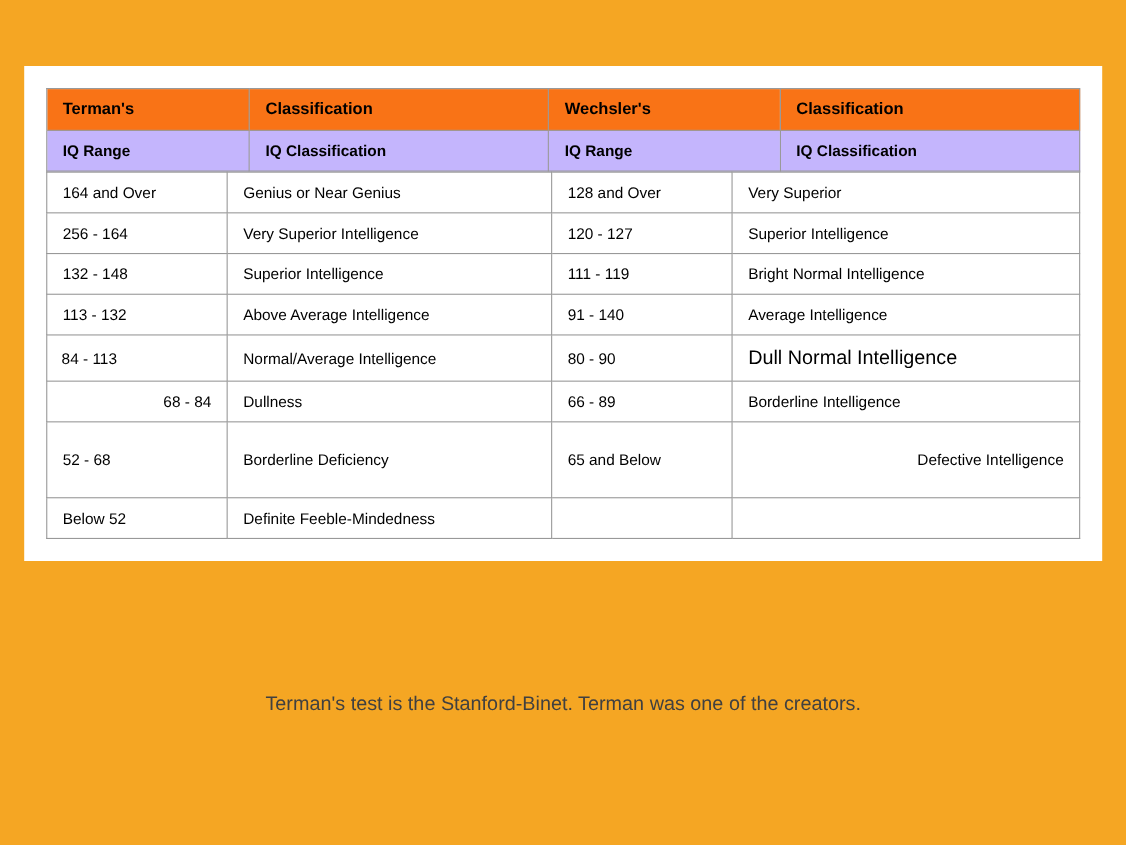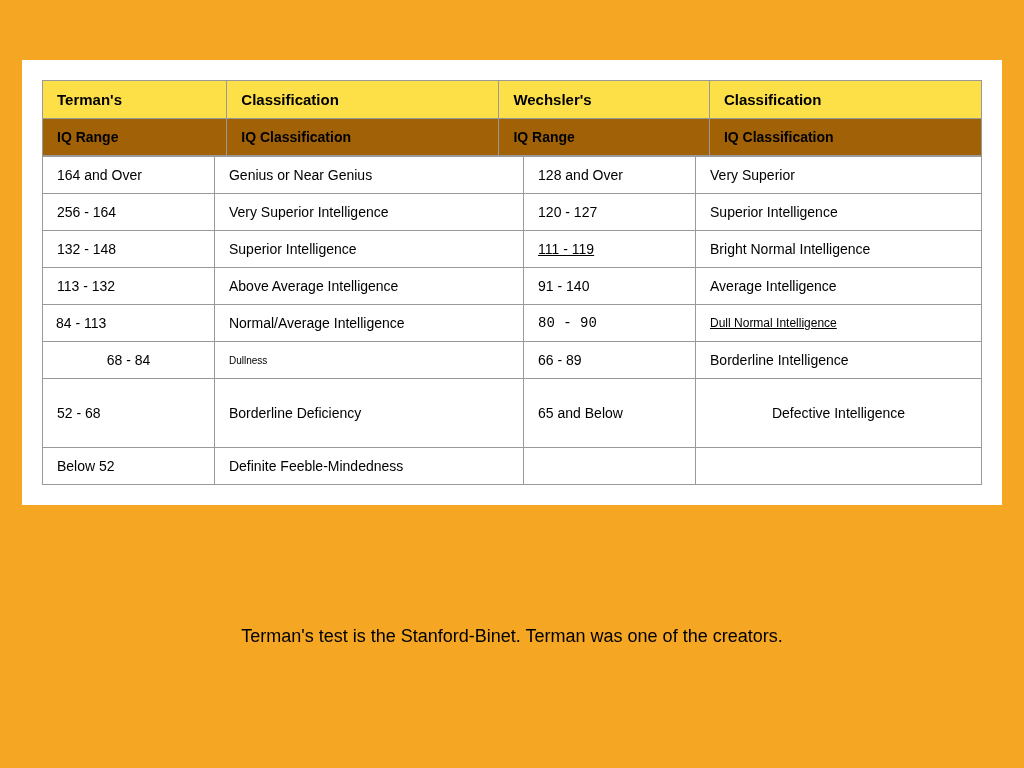--- a/index.html
+++ b/index.html
@@ -30,32 +30,32 @@
     }
     th, td {
       border: 1px solid #999;
       padding: 10px 14px;
       text-align: left;
       vertical-align: middle;
     }
     .group-header {
       font-weight: bold;
       font-size: 15px;
-      background-color: #fde047;
+      background-color: #f97316;
       border-bottom: none;
     }
     .col-header {
       font-weight: bold;
       font-size: 14px;
-      background-color: #a16207;
+      background-color: #c4b5fd;
     }
     .footer-text {
       width: 100%;
       background-color: #F5A623;
-      color: #000000;
+      color: #404040;
       text-align: right;
       font-size: 18px;
       padding: 18px 20px;
       flex: 1;
       display: flex;
       align-items: center;
       justify-content: center;
     }
   </style>
 </head>
@@ -93,46 +93,46 @@
         </tr>
         <tr>
           <td style="border: 1px solid rgb(153, 153, 153); padding: 10px 14px; text-align: left; vertical-align: middle; font-size: 14px;">256 - 164</td>
           <td style="border: 1px solid rgb(153, 153, 153); padding: 10px 14px; text-align: left; vertical-align: middle; font-size: 14px;">Very Superior Intelligence</td>
           <td style="border: 1px solid rgb(153, 153, 153); padding: 10px 14px; text-align: left; vertical-align: middle; font-size: 14px;">120 - 127</td>
           <td style="border: 1px solid rgb(153, 153, 153); padding: 10px 14px; text-align: left; vertical-align: middle; font-size: 14px;">Superior Intelligence</td>
         </tr>
         <tr>
           <td style="border: 1px solid rgb(153, 153, 153); padding: 10px 14px; text-align: left; vertical-align: middle; font-size: 14px;">132 - 148</td>
           <td style="border: 1px solid rgb(153, 153, 153); padding: 10px 14px; text-align: left; vertical-align: middle; font-size: 14px;">Superior Intelligence</td>
-          <td style="border: 1px solid rgb(153, 153, 153); padding: 10px 14px; text-align: left; vertical-align: middle; font-size: 14px; text-decoration: underline;">111 - 119</td>
+          <td style="border: 1px solid rgb(153, 153, 153); padding: 10px 14px; text-align: left; vertical-align: middle; font-size: 14px;">111 - 119</td>
           <td style="border: 1px solid rgb(153, 153, 153); padding: 10px 14px; text-align: left; vertical-align: middle; font-size: 14px;">Bright Normal Intelligence</td>
         </tr>
         <tr>
           <td style="border: 1px solid rgb(153, 153, 153); padding: 10px 14px; text-align: left; vertical-align: middle; font-size: 14px;">113 - 132</td>
           <td style="border: 1px solid rgb(153, 153, 153); padding: 10px 14px; text-align: left; vertical-align: middle; font-size: 14px;">Above Average Intelligence</td>
           <td style="border: 1px solid rgb(153, 153, 153); padding: 10px 14px; text-align: left; vertical-align: middle; font-size: 14px;">91 - 140</td>
           <td style="border: 1px solid rgb(153, 153, 153); padding: 10px 14px; text-align: left; vertical-align: middle; font-size: 14px;">Average Intelligence</td>
         </tr>
         <tr>
           <td style="border: 1px solid rgb(153, 153, 153); padding: 10px 13px; text-align: left; vertical-align: middle; font-size: 14px;">84 - 113</td>
           <td style="border: 1px solid rgb(153, 153, 153); padding: 10px 14px; text-align: left; vertical-align: middle; font-size: 14px;">Normal/Average Intelligence</td>
-          <td style="border: 1px solid rgb(153, 153, 153); padding: 10px 14px; text-align: left; vertical-align: middle; font-size: 14px; font-family: Liberation Mono, monospace;">80 - 90</td>
-          <td style="border: 1px solid rgb(153, 153, 153); padding: 10px 14px; text-align: left; vertical-align: middle; font-size: 12px; text-decoration: underline;">Dull Normal Intelligence</td>
+          <td style="border: 1px solid rgb(153, 153, 153); padding: 10px 14px; text-align: left; vertical-align: middle; font-size: 14px;">80 - 90</td>
+          <td style="border: 1px solid rgb(153, 153, 153); padding: 10px 14px; text-align: left; vertical-align: middle; font-size: 18px;">Dull Normal Intelligence</td>
         </tr>
         <tr>
-          <td style="border: 1px solid rgb(153, 153, 153); padding: 10px 14px; text-align: center; vertical-align: middle; font-size: 14px; margin-left: 40px;">68 - 84</td>
-          <td style="border: 1px solid rgb(153, 153, 153); padding: 10px 14px; text-align: left; vertical-align: middle; font-size: 10px;">Dullness</td>
+          <td style="border: 1px solid rgb(153, 153, 153); padding: 10px 14px; text-align: right; vertical-align: middle; font-size: 14px; margin-left: 40px;">68 - 84</td>
+          <td style="border: 1px solid rgb(153, 153, 153); padding: 10px 14px; text-align: left; vertical-align: middle; font-size: 14px;">Dullness</td>
           <td style="border: 1px solid rgb(153, 153, 153); padding: 10px 14px; text-align: left; vertical-align: middle; font-size: 14px;">66 - 89</td>
           <td style="border: 1px solid rgb(153, 153, 153); padding: 10px 14px; text-align: left; vertical-align: middle; font-size: 14px;">Borderline Intelligence</td>
         </tr>
         <tr>
           <td style="border: 1px solid rgb(153, 153, 153); padding: 10px 14px; text-align: left; vertical-align: middle; font-size: 14px;">52 - 68</td>
           <td style="border: 1px solid rgb(153, 153, 153); padding: 10px 14px; text-align: left; vertical-align: middle; font-size: 14px;">Borderline Deficiency</td>
           <td style="border: 1px solid rgb(153, 153, 153); padding: 10px 14px; text-align: left; vertical-align: middle; font-size: 14px;">65 and Below</td>
-          <td style="border: 1px solid rgb(153, 153, 153); padding: 26px 14px; text-align: center; vertical-align: middle; font-size: 14px;">Defective Intelligence</td>
+          <td style="border: 1px solid rgb(153, 153, 153); padding: 26px 14px; text-align: right; vertical-align: middle; font-size: 14px;">Defective Intelligence</td>
         </tr>
         <tr>
           <td style="border: 1px solid rgb(153, 153, 153); padding: 10px 14px; text-align: left; vertical-align: middle; font-size: 14px;">Below 52</td>
           <td style="border: 1px solid rgb(153, 153, 153); padding: 10px 14px; text-align: left; vertical-align: middle; font-size: 14px;">Definite Feeble-Mindedness</td>
           <td style="border: 1px solid rgb(153, 153, 153); padding: 10px 14px; text-align: left; vertical-align: middle; font-size: 14px;"></td>
           <td style="border: 1px solid rgb(153, 153, 153); padding: 10px 14px; text-align: left; vertical-align: middle; font-size: 14px;"></td>
         </tr>
       </tbody>
   </table>
 </div>

